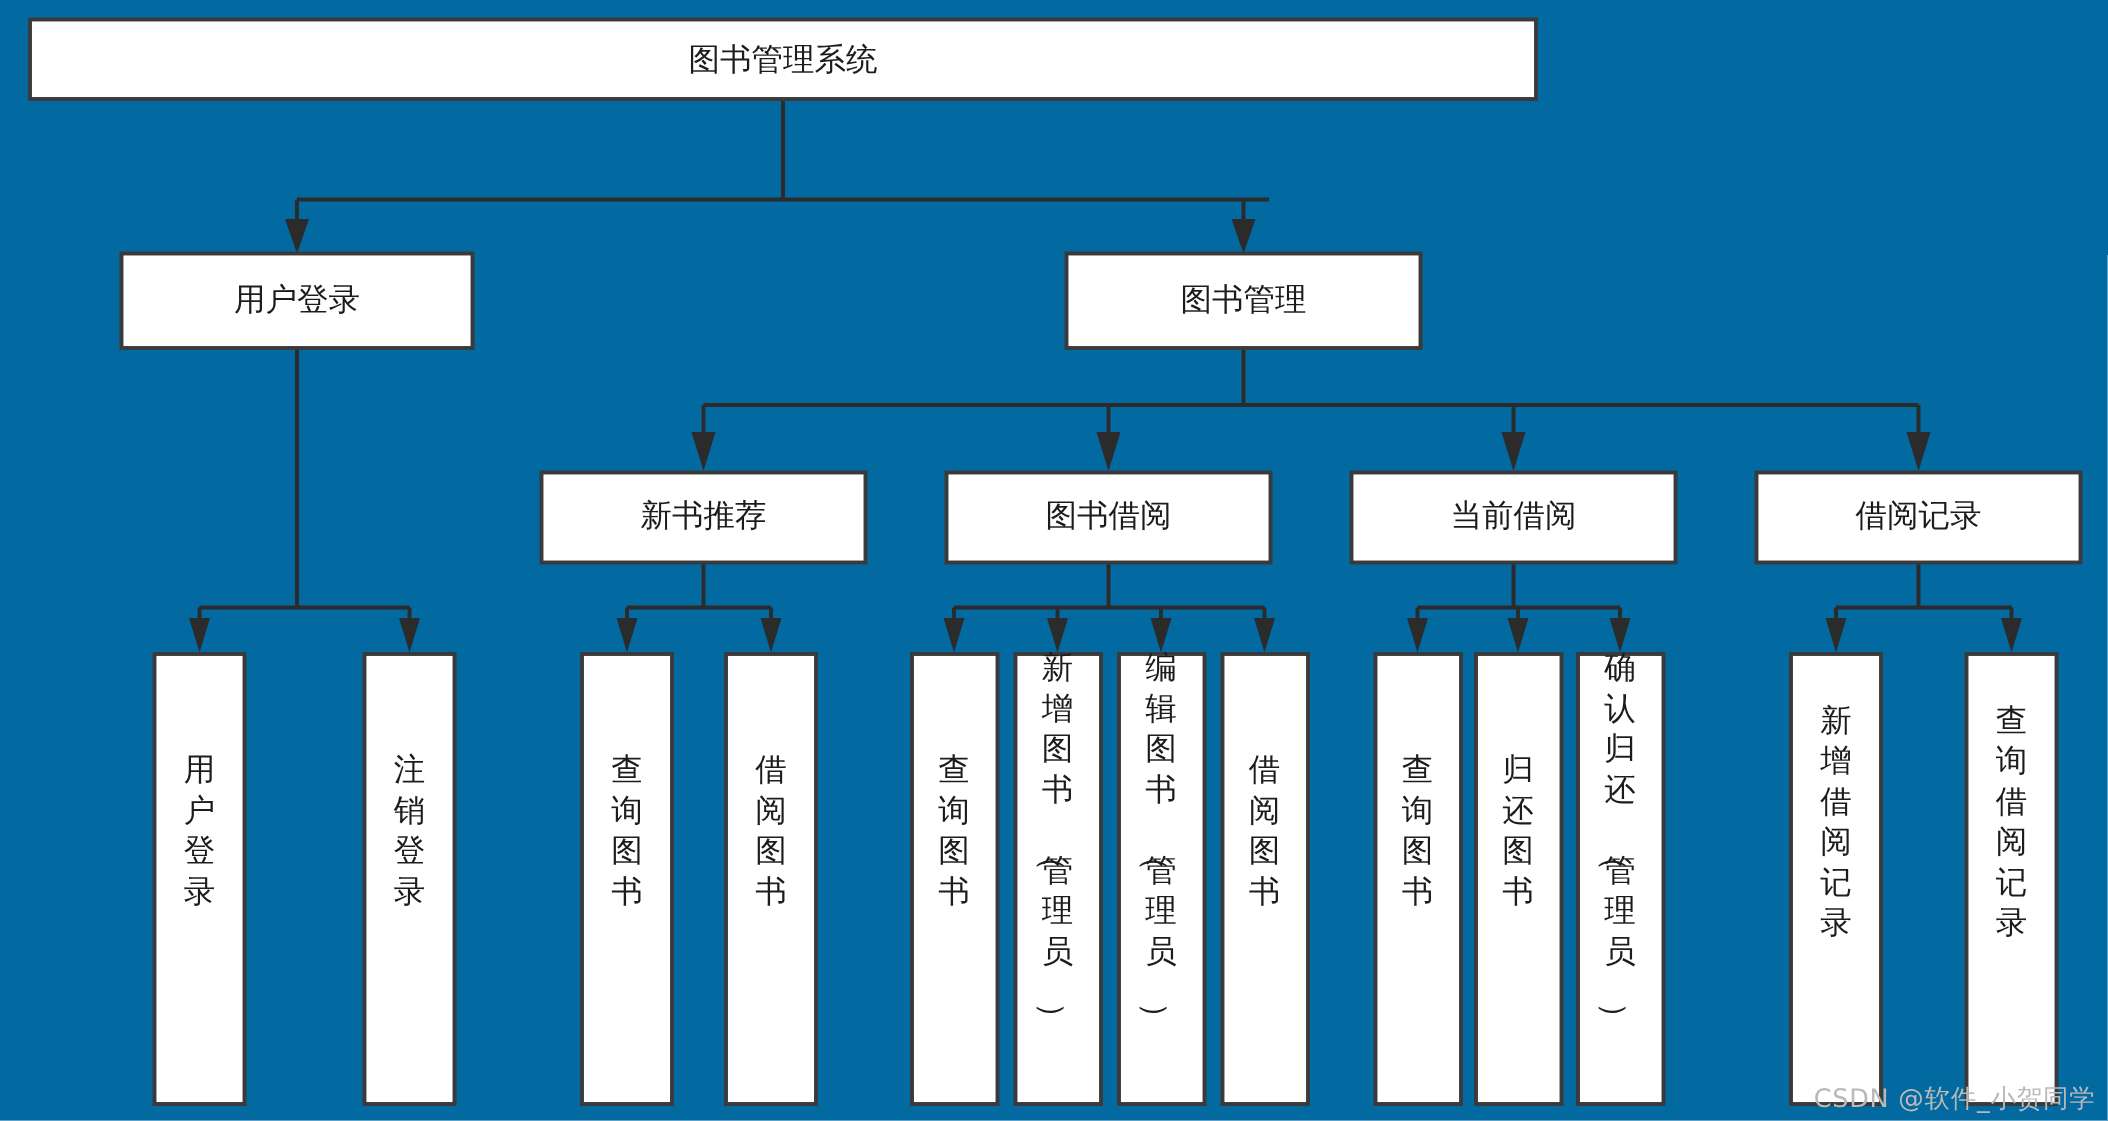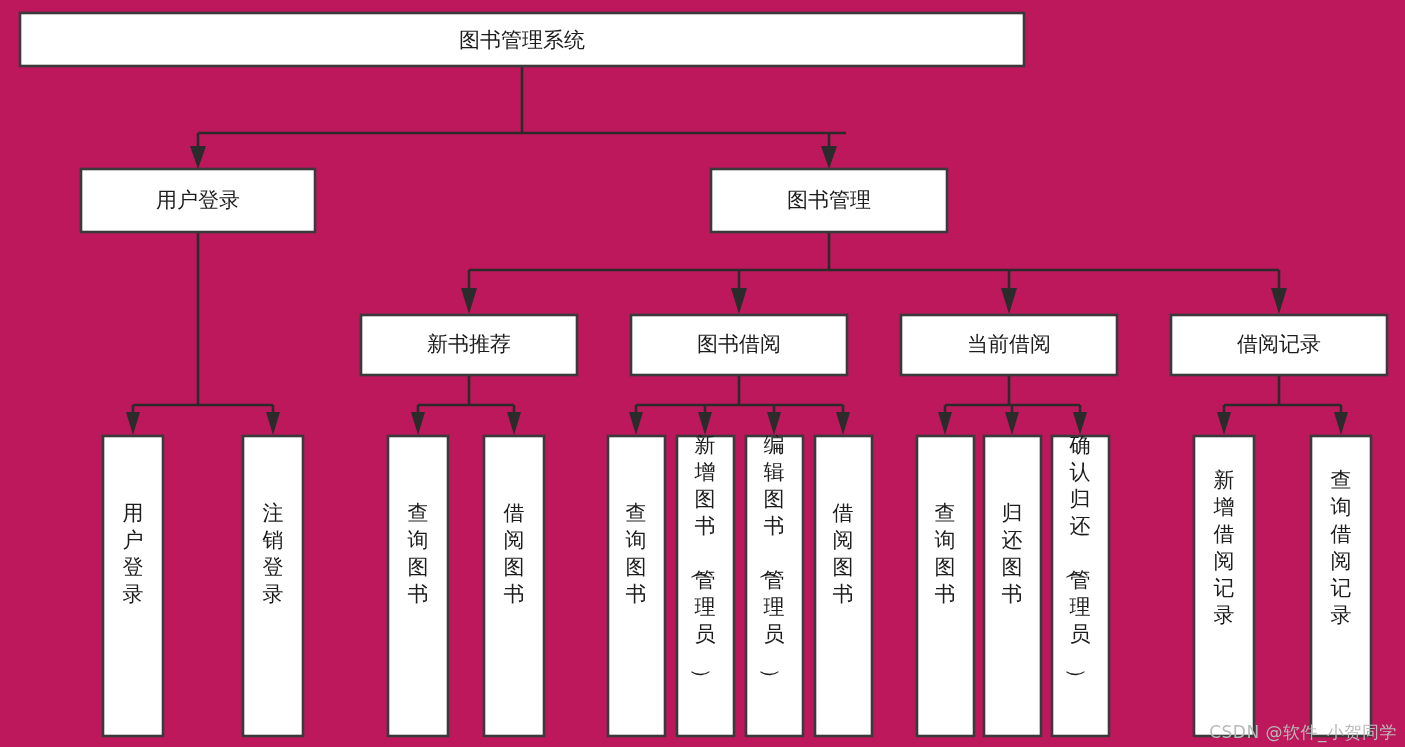--- a/index.html
+++ b/index.html
@@ -10,21 +10,21 @@
   body {
     width: 1405px;
     height: 747px;
     font-family: "DejaVu Sans", "Liberation Sans", sans-serif;
     overflow: hidden;
   }
   #diagram-root {
     position: relative;
     width: 1405px;
     height: 747px;
-    background: #be185d;
+    background: #0369a1;
   }
   svg#tree-svg {
     position: absolute;
     left: 0;
     top: 0;
     width: 1405px;
     height: 747px;
     display: block;
   }
   .node-box {

